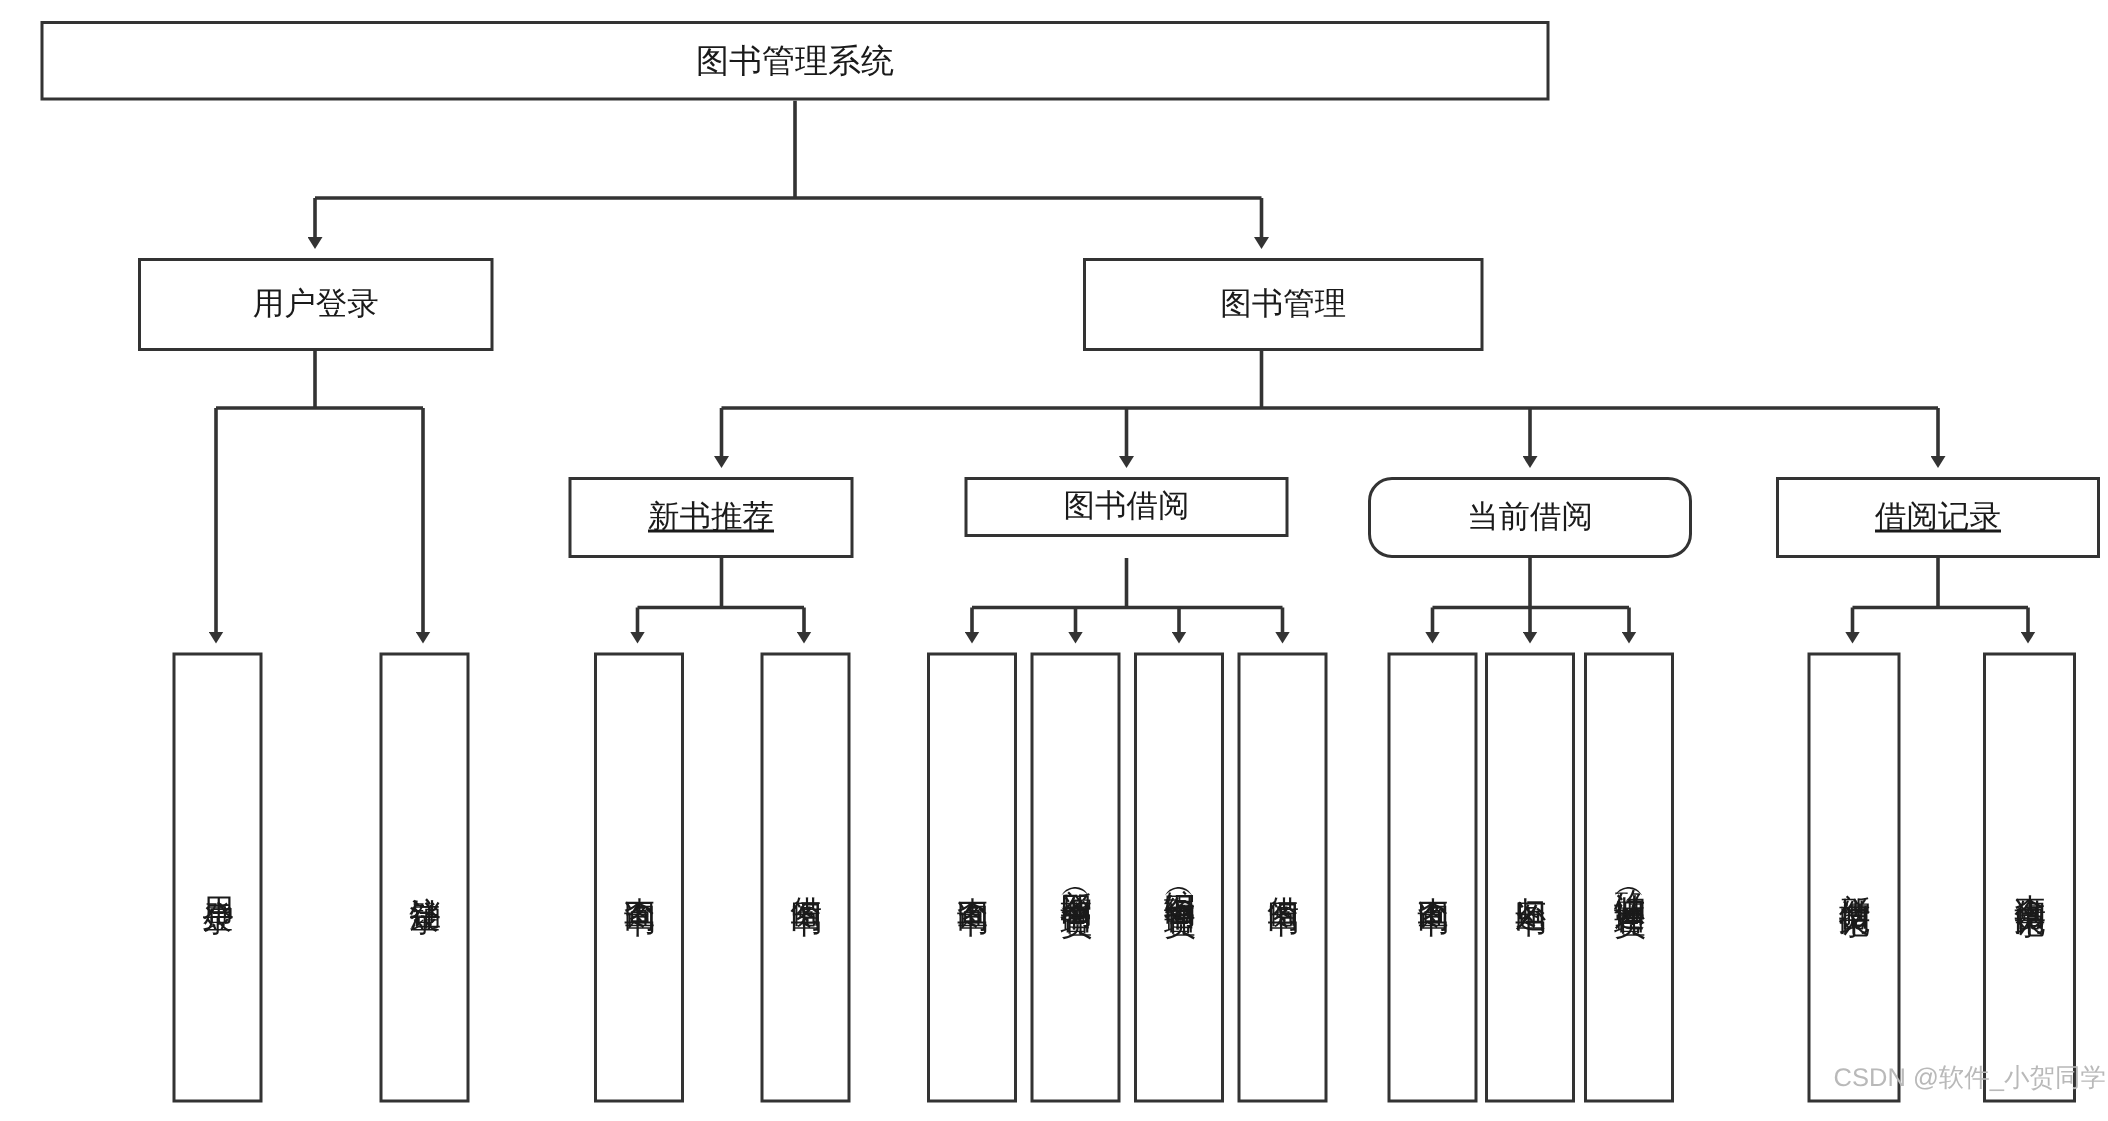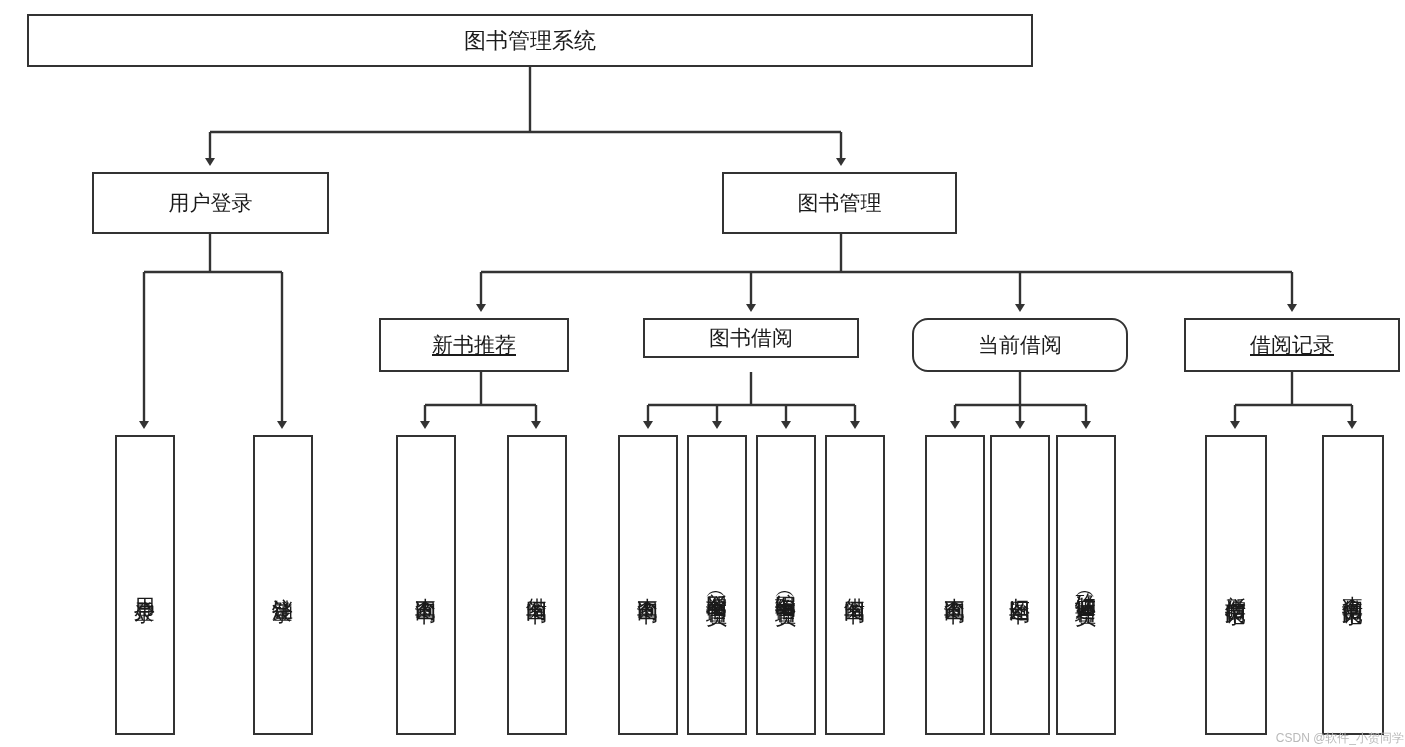--- a/index.html
+++ b/index.html
@@ -42,22 +42,22 @@
     text-orientation:upright;
     font-size:21px;
     letter-spacing:2px;
     line-height:1;
     white-space:nowrap;
   }
 
   #watermark{
     position:absolute;
     right:12px;
-    bottom:0;
-    font-size:12px;
+    bottom:17px;
+    font-size:17px;
     color:#b9b9b9;
     white-space:nowrap;
     pointer-events:none;
   }
 </style>
 </head>
 <body>
 
 <div id="stage">
 
@@ -111,21 +111,21 @@
     </g>
   </svg>
 
   <div class="node h-node root" style="left:16px;top:14px;width:1006px;height:53px;">
     <span class="lbl">图书管理系统</span>
   </div>
 
   <div class="node h-node" style="left:81px;top:172px;width:237px;height:62px;">
     <span class="lbl">用户登录</span>
   </div>
-  <div class="node h-node" style="left:711px;top:172px;width:235px;height:62px;">
+  <div class="node h-node" style="left:711px;top:172px;width:267px;height:62px;">
     <span class="lbl">图书管理</span>
   </div>
 
   <div class="node h-node" style="left:368px;top:318px;width:190px;height:54px;text-decoration:underline;">
     <span class="lbl">新书推荐</span>
   </div>
   <div class="node h-node" style="left:632px;top:318px;width:216px;height:40px;">
     <span class="lbl">图书借阅</span>
   </div>
   <div class="node h-node" style="left:901px;top:318px;width:216px;height:54px;border-radius:16px;">

